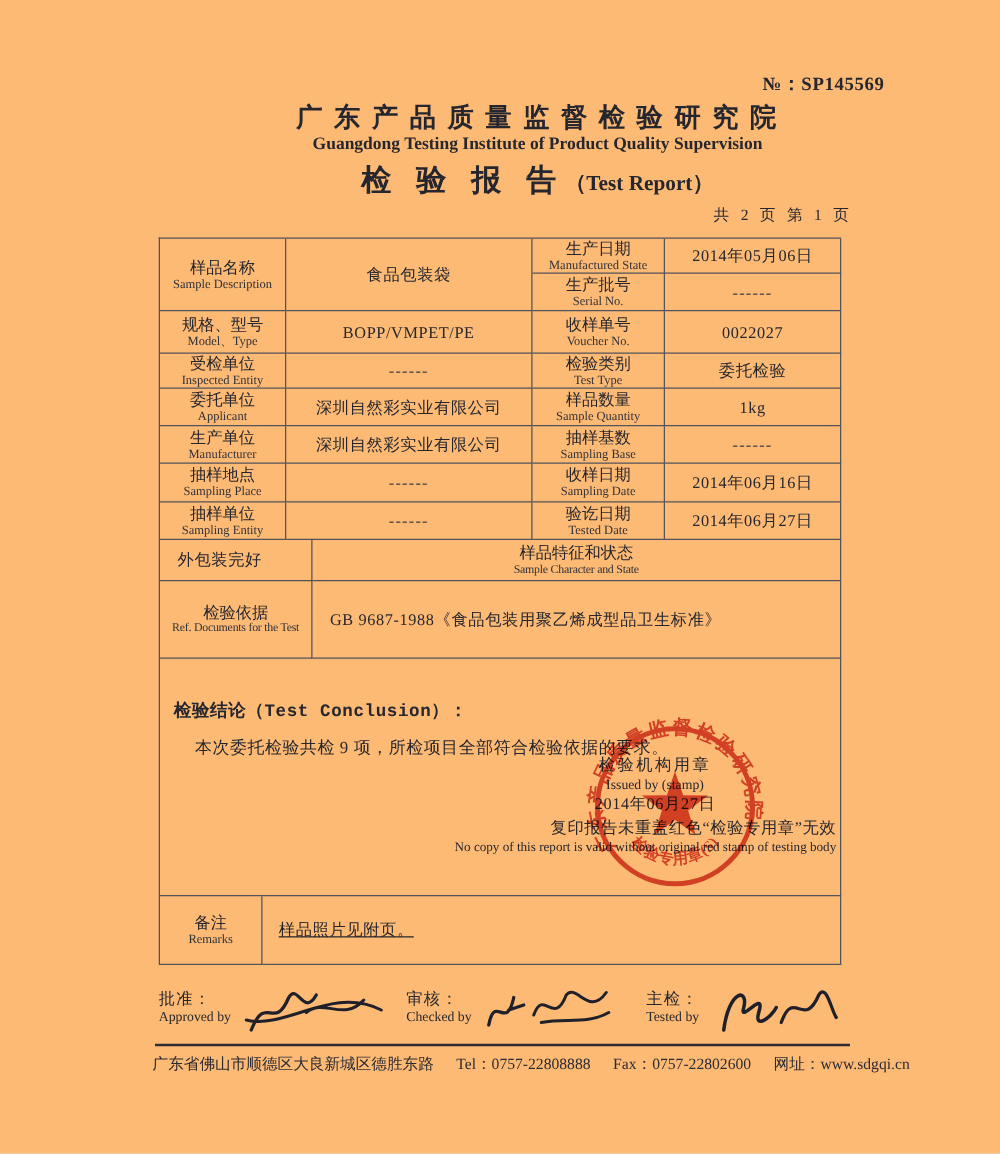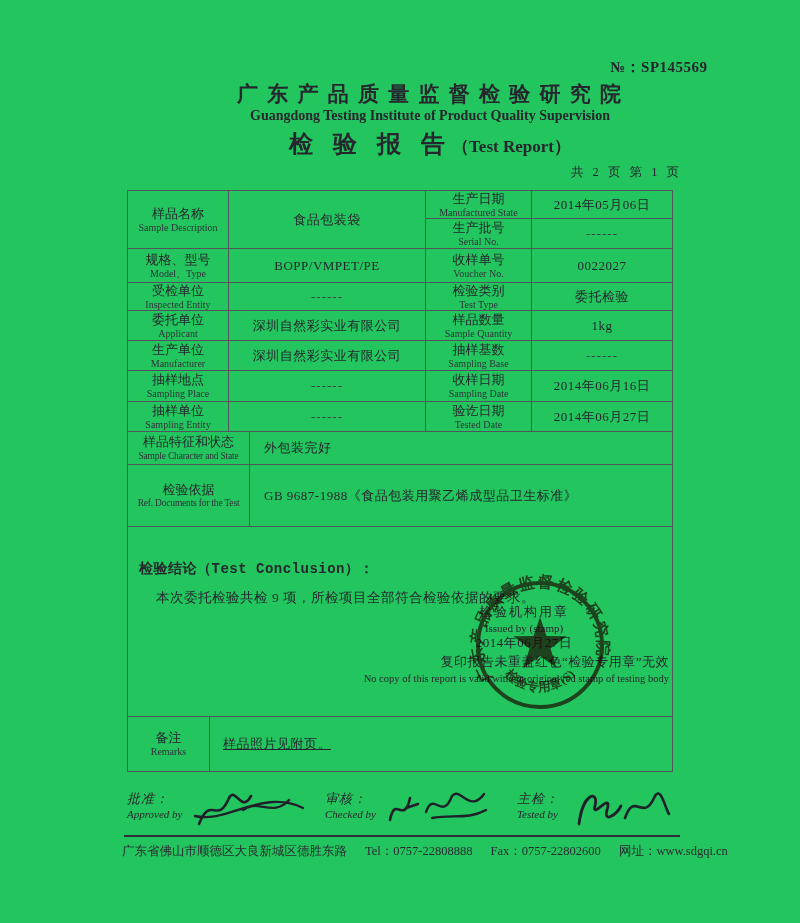--- a/index.html
+++ b/index.html
@@ -4,21 +4,21 @@
 <style>
   :root{
     --bd:#53535c;
     --ink:#26262e;
     --red:#c8271d;
   }
   *{box-sizing:border-box;margin:0;padding:0;}
   html,body{background:#e8e8e8;}
   body{font-family:"Liberation Serif","DejaVu Serif",serif;color:var(--ink);}
   .page{
-    position:relative;width:800px;height:923px;background:#22c55e;
+    position:relative;width:800px;height:923px;background:#fdba74;
     margin:0 auto;overflow:hidden;
   }
   
   .report-no{position:absolute;top:58px;left:610px;font-size:15px;font-weight:bold;letter-spacing:.5px;}
   .org-cn{position:absolute;top:80px;left:130px;width:600px;text-align:center;
           font-size:21px;font-weight:bold;letter-spacing:2px;}
   .org-en{position:absolute;top:108px;left:130px;width:600px;text-align:center;
           font-size:14px;font-weight:bold;}
   .doc-title{position:absolute;top:128px;left:130px;width:600px;text-align:center;}
   .doc-title .t-cn{font-size:24px;font-weight:bold;letter-spacing:7px;}
@@ -53,21 +53,21 @@
   .copy-notice .n-cn{font-size:13px;letter-spacing:.5px;}
   .copy-notice .n-en{font-size:10.5px;line-height:1.45;}
   .stamp{position:absolute;top:28px;left:322px;width:180px;height:180px;
          opacity:.78;mix-blend-mode:multiply;pointer-events:none;}
   
   .remarks{display:grid;grid-template-columns:82px 1fr;height:55px;}
   .remarks .rv{align-items:flex-start;justify-content:center;text-align:left;padding-left:13px;text-decoration:underline;}
   .remarks .rv .val{font-size:13px;}
   
   .sig-row{position:absolute;top:784px;left:127px;width:560px;display:flex;}
-  .sig-group{display:flex;align-items:flex-start;font-style:italic;}
+  .sig-group{display:flex;align-items:flex-start;}
   .sig-label{padding-top:6px;text-align:left;}
   .sig-label .cn{font-size:13px;letter-spacing:1px;}
   .sig-label .en{font-size:11px;}
   .sig-ink{margin-left:6px;margin-top:0;}
   .sig-g1{width:198px;}
   .sig-g2{width:192px;}
   .sig-g3{width:165px;}
   
   .foot-rule{position:absolute;top:835px;left:124px;width:556px;height:2px;background:#2e2e36;}
   .footer{position:absolute;top:843px;left:122px;width:562px;display:flex;
@@ -199,26 +199,26 @@
       <div class="c">
         <span class="cn">验讫日期</span>
         <span class="en">Tested Date</span>
       </div>
       <div class="c">
         <span class="val">2014年06月27日</span>
       </div>
     </div>
 
     <div class="tbl2">
+      <div class="c leftval">
+        <span class="val">外包装完好</span>
+      </div>
       <div class="c small-en">
         <span class="cn">样品特征和状态</span>
         <span class="en">Sample Character and State</span>
-      </div>
-      <div class="c leftval">
-        <span class="val">外包装完好</span>
       </div>
       <div class="c small-en">
         <span class="cn">检验依据</span>
         <span class="en">Ref. Documents for the Test</span>
       </div>
       <div class="c leftval">
         <span class="val">GB 9687-1988《食品包装用聚乙烯成型品卫生标准》</span>
       </div>
     </div>
 

